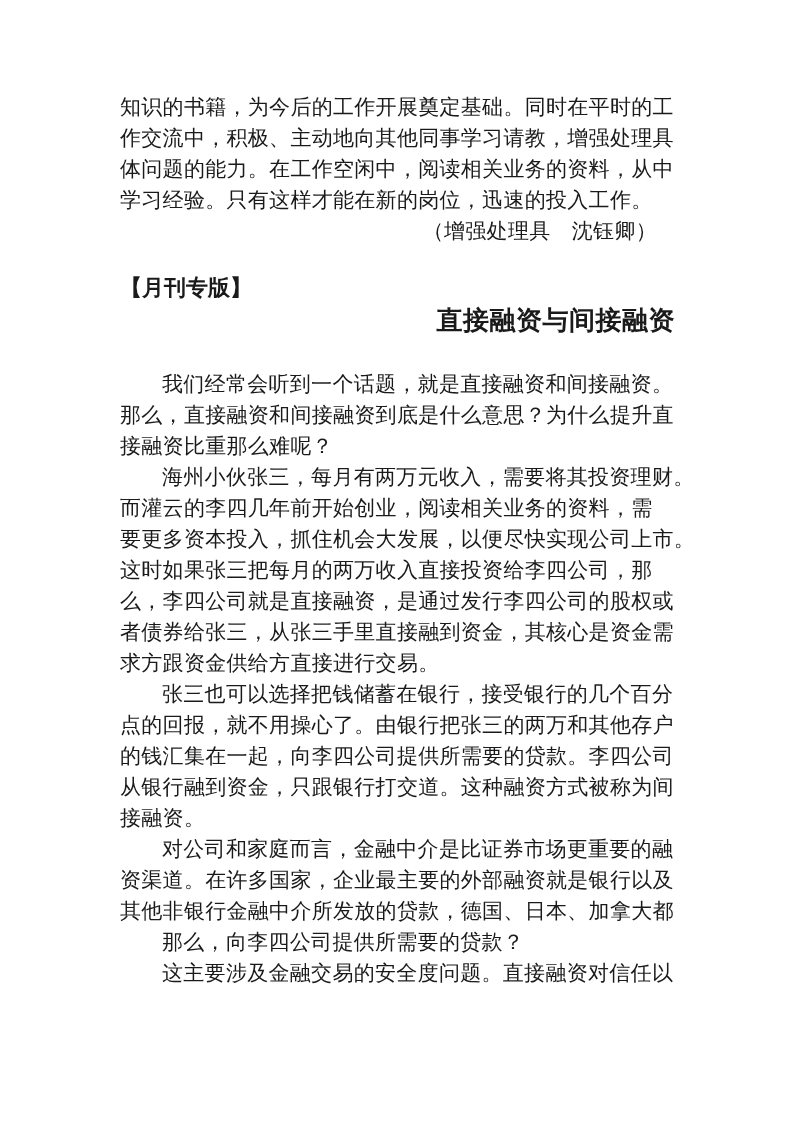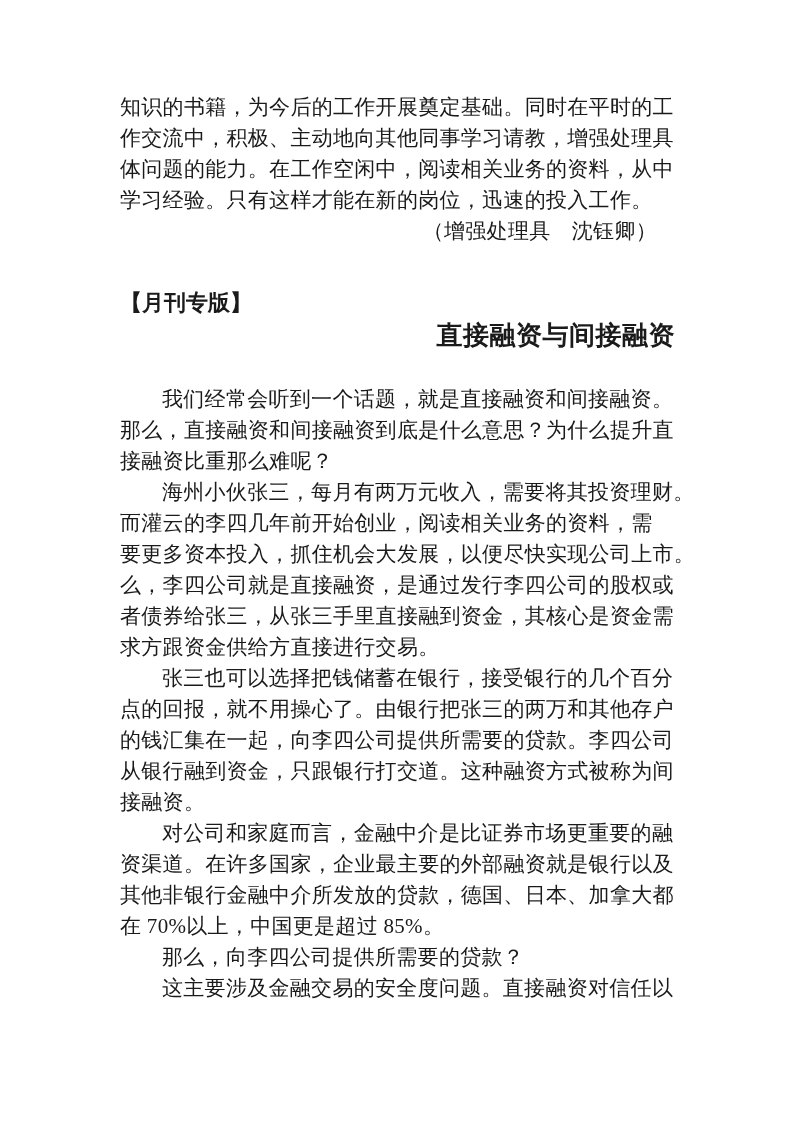--- a/index.html
+++ b/index.html
@@ -32,21 +32,21 @@
     text-indent: 0; 
   }
   .attribution {
     font-size: 21px;
     line-height: 31px;
     text-align: right;
     padding-right: 18px;
     letter-spacing: 0.3px;
   }
   .section-label {
-    margin-top: 41px;
+    margin-top: 26px;
     font-size: 22px;
     line-height: 30px;
     font-weight: bold;
   }
   .article-title {
     font-family: "Liberation Sans", "DejaVu Sans", sans-serif;
     font-weight: 700;
     font-size: 26px;
     line-height: 34px;
     text-align: right;
@@ -88,36 +88,36 @@
     <div class="paragraphs">
       <div class="para">
           <div class="line">我们经常会听到一个话题，就是直接融资和间接融资。</div>
           <div class="line">那么，直接融资和间接融资到底是什么意思？为什么提升直</div>
           <div class="line">接融资比重那么难呢？</div>
         </div>
       <div class="para">
           <div class="line">海州小伙张三，每月有两万元收入，需要将其投资理财。</div>
           <div class="line">而灌云的李四几年前开始创业，阅读相关业务的资料，需</div>
           <div class="line">要更多资本投入，抓住机会大发展，以便尽快实现公司上市。</div>
+          <div class="line">这时如果张三把每月的两万收入直接投资给李四公司，那</div>
           <div class="line">么，李四公司就是直接融资，是通过发行李四公司的股权或</div>
           <div class="line">者债券给张三，从张三手里直接融到资金，其核心是资金需</div>
           <div class="line">求方跟资金供给方直接进行交易。</div>
         </div>
       <div class="para">
           <div class="line">张三也可以选择把钱储蓄在银行，接受银行的几个百分</div>
           <div class="line">点的回报，就不用操心了。由银行把张三的两万和其他存户</div>
           <div class="line">的钱汇集在一起，向李四公司提供所需要的贷款。李四公司</div>
           <div class="line">从银行融到资金，只跟银行打交道。这种融资方式被称为间</div>
           <div class="line">接融资。</div>
         </div>
       <div class="para">
           <div class="line">对公司和家庭而言，金融中介是比证券市场更重要的融</div>
           <div class="line">资渠道。在许多国家，企业最主要的外部融资就是银行以及</div>
           <div class="line">其他非银行金融中介所发放的贷款，德国、日本、加拿大都</div>
-          <div class="line">在 70%以上，中国更是超过 85%。</div>
         </div>
       <div class="para">
           <div class="line">那么，向李四公司提供所需要的贷款？</div>
         </div>
       <div class="para">
           <div class="line">这主要涉及金融交易的安全度问题。直接融资对信任以</div>
         </div>
     </div>
 
   </div>

